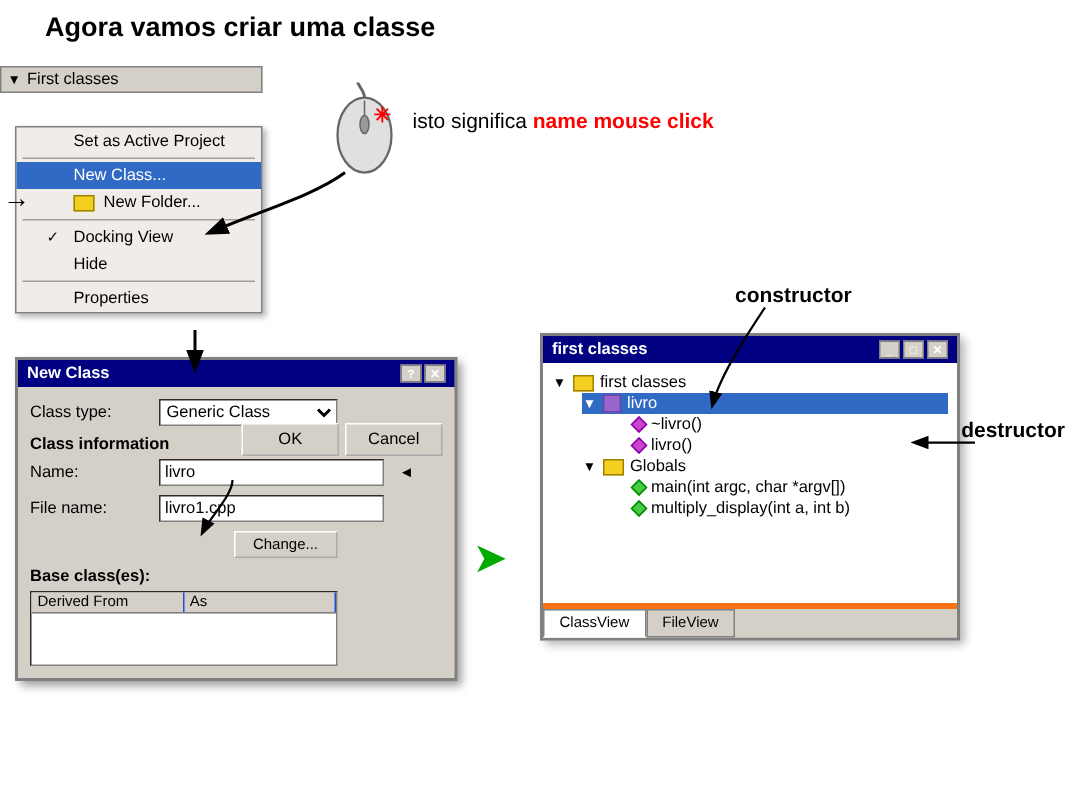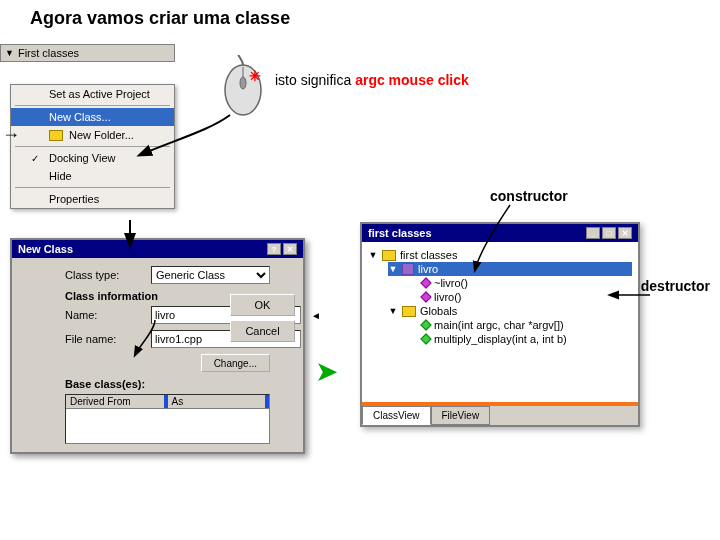--- a/index.html
+++ b/index.html
@@ -172,21 +172,20 @@
       border: 1px solid #808080;
       font-size: 8px;
       display: flex;
       align-items: center;
       justify-content: center;
       cursor: pointer;
     }
 
     .dialog-body {
       padding: 8px;
-      margin-left: 45px;
     }
 
     .dialog-row {
       display: flex;
       align-items: center;
       margin-bottom: 6px;
       gap: 6px;
     }
 
     .dialog-label {
@@ -224,23 +223,22 @@
       background: #d4d0c8;
       border: 1px outset #ffffff;
       font-size: 11px;
       cursor: pointer;
       margin-left: auto;
     }
 
     .dialog-btns-col {
       position: absolute;
       right: 8px;
-      top: 36px;
-      display: flex;
-      flex-direction: column;
+      top: 24px;
+      display: flex;
       gap: 4px;
     }
 
     .dialog-content-left {
       width: 205px;
     }
 
     .change-btn {
       height: 18px;
       padding: 0 12px;
@@ -261,21 +259,21 @@
     .derived-header {
       display: flex;
       background: #d4d0c8;
       border-bottom: 1px solid #808080;
     }
 
     .derived-col {
       flex: 1;
       padding: 1px 4px;
       font-size: 10px;
-      border-right: 4px solid #1d4ed8;
+      border-right: 1px solid #1d4ed8;
     }
 
     
     .green-arrow {
       position: absolute;
       top: 355px;
       left: 315px;
       font-size: 28px;
       color: #00aa00;
     }
@@ -399,21 +397,21 @@
       top: 55px;
       left: 218px;
     }
   </style>
 </head>
 <body>
 
 <div class="page-title">Agora vamos criar uma classe</div>
 
 <div class="instruction-text">
-  <span>isto significa </span><span class="highlight">argc mouse click</span>
+  <span>isto significa </span><span class="highlight">name mouse click</span>
 </div>
 
 <div class="mouse-icon">
   <svg width="50" height="65" viewBox="0 0 50 65">
 
     <ellipse cx="25" cy="35" rx="18" ry="25" fill="#e0e0e0" stroke="#666" stroke-width="1.5"></ellipse>
 
     <line x1="25" y1="12" x2="25" y2="32" stroke="#666" stroke-width="1"></line>
 
     <ellipse cx="25" cy="28" rx="3" ry="6" fill="#999" stroke="#666" stroke-width="1"></ellipse>

